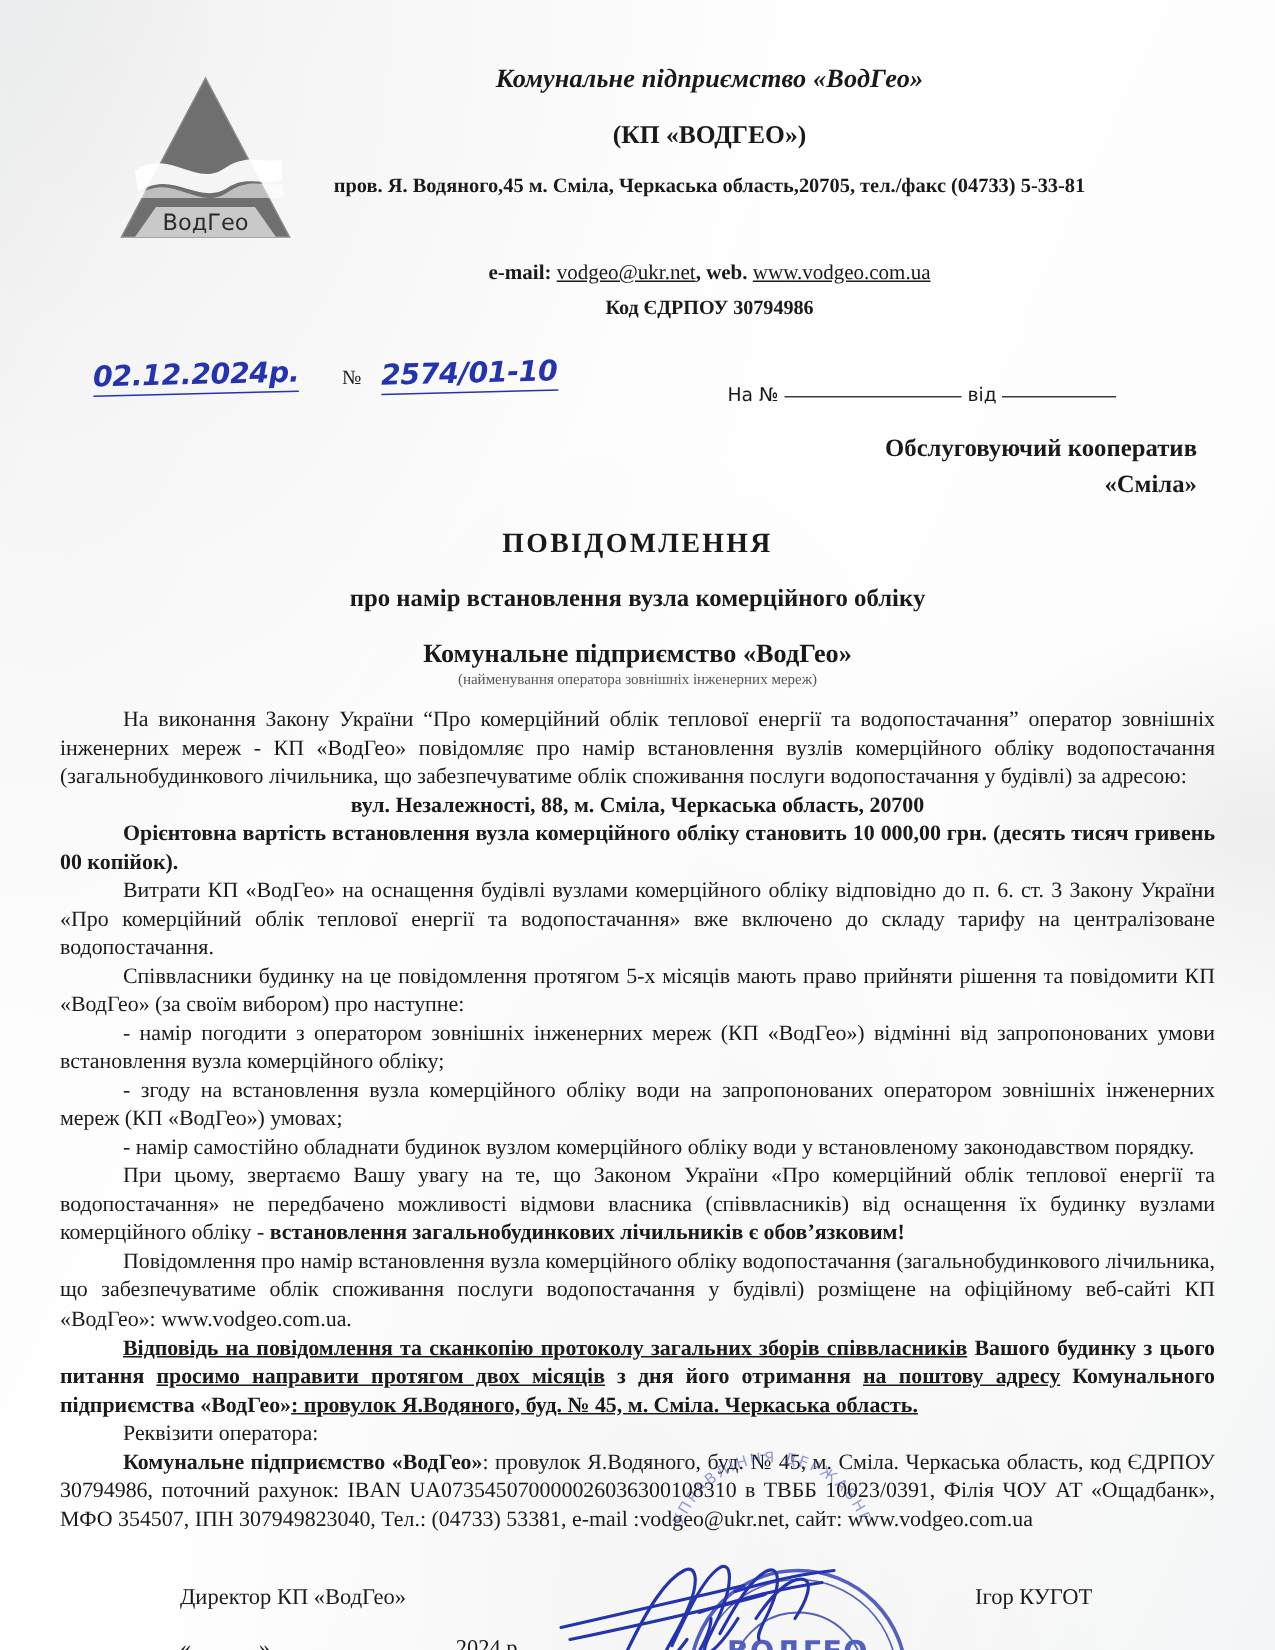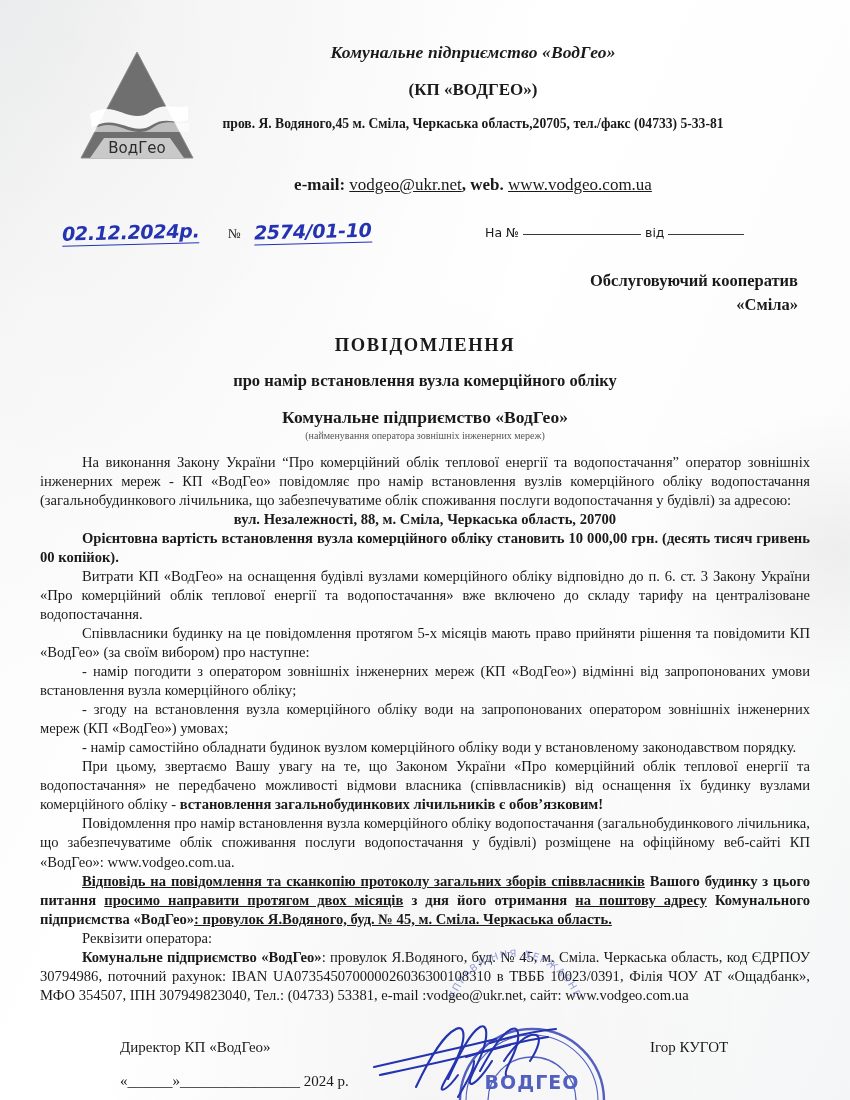--- a/index.html
+++ b/index.html
@@ -69,21 +69,21 @@
     margin-bottom: 16px;
     text-align: center;
   }
   .h-addr {
     font-weight: bold;
     font-size: 13.6px;
     margin-bottom: 13px;
   }
   .h-mail {
     font-weight: bold;
-    font-size: 17px;
+    font-size: 14px;
     margin-bottom: 6px;
     margin-top: 43px;
   }
   .h-mail .u { text-decoration: underline; font-weight: normal; }
   .h-code {
     font-weight: bold;
     font-size: 13.4px;
   }
 
   
@@ -118,21 +118,21 @@
   .hand-num {
     position: absolute;
     left: 214px;
     top: -1px;
     border-bottom: 1.4px solid #2433b0;
     padding-bottom: 1px;
   }
   .na-no {
     position: absolute;
     left: 445px;
-    top: 4px;
+    top: 16px;
     font-family: "DejaVu Sans", sans-serif;
     font-size: 12.5px;
   }
   .rule { display: inline-block; border-bottom: 1.4px solid #3a3a3a; vertical-align: 2px; }
 
   
   .addressee {
     margin-top: 14px;
     text-align: right;
     padding-right: 12px;
@@ -238,20 +238,21 @@
 
       <div class="head-lines">
         <div class="h-org">Комунальне підприємство «ВодГео»</div>
         <div class="h-abbr">(КП «ВОДГЕО»)</div>
         <div class="h-addr">пров. Я. Водяного,45 м. Сміла,  Черкаська область,20705, тел./факс (04733) 5-33-81</div>
         <div class="h-mail">
           <span>e-mail:</span>
           <span class="u">vodgeo@ukr.net</span><span>,  web.</span>
           <span class="u">www.vodgeo.com.ua</span>
         </div>
+        <div class="h-code">Код ЄДРПОУ 30794986</div>
       </div>
     </div>
 
     <div class="refrow">
       <span class="hand hand-date">02.12.2024р.</span>
       <span class="num-label">№</span>
       <span class="hand hand-num">2574/01-10</span>
       <span class="na-no">
         <span>На №</span>
         <span class="rule" style="width:118px"></span>

